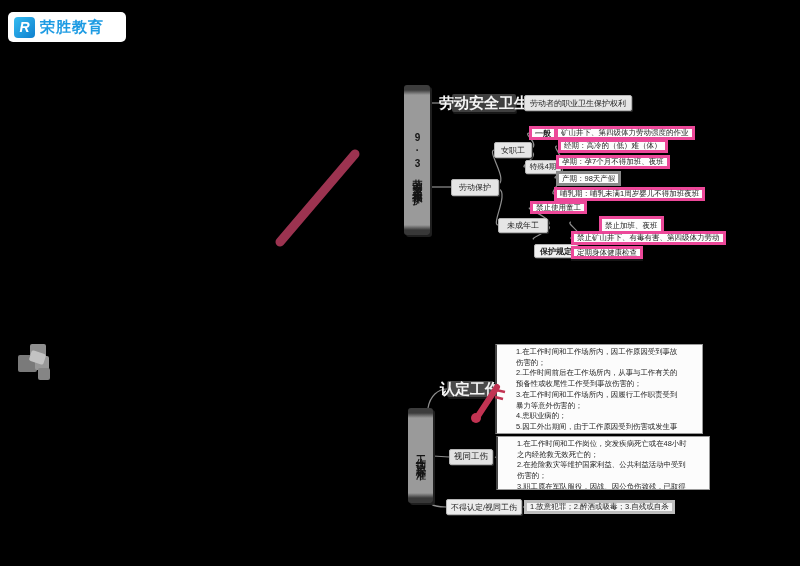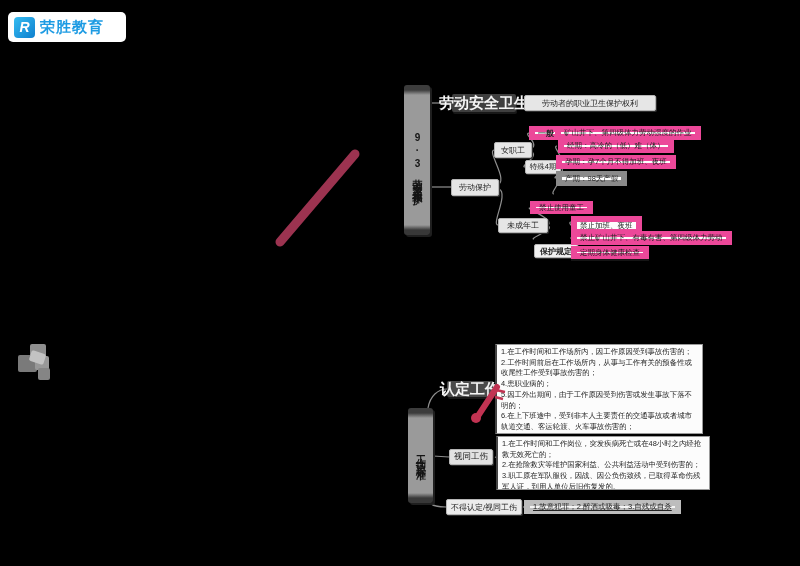--- a/index.html
+++ b/index.html
@@ -16,28 +16,28 @@
   
   .vroot{writing-mode:vertical-lr;text-orientation:upright;
          background:linear-gradient(180deg,#3c3c3c 0,#3c3c3c 5px,#9a9a9a 10px,#9a9a9a calc(100% - 10px),#383838 calc(100% - 5px));
          color:#141414;font-weight:bold;font-size:10px;letter-spacing:2px;border-radius:3px;
          display:flex;align-items:center;justify-content:center;box-shadow:2px 2px 0 #1f1f1f;}
   
   .node-dark{background:#3f3f3f;color:#f5f5f5;font-size:15px;font-weight:bold;border-radius:2px;
              display:flex;align-items:center;justify-content:center;box-shadow:1px 2px 0 #181818;white-space:nowrap;}
   .node-gray{background:#e6e6e6;color:#222;font-size:8px;border:1px solid #b5b5b5;border-radius:2px;
              display:flex;align-items:center;justify-content:center;box-shadow:1px 1px 0 #2e2e2e;white-space:nowrap;box-sizing:border-box;}
-  .leaf{background:#fdfdfd;color:#222;font-size:7.5px;border:6px solid #ec4899;padding:0 3px;
+  .leaf{background:#fdfdfd;color:#222;font-size:7.5px;border:3px solid #ec4899;padding:0 3px;
         display:flex;align-items:center;white-space:nowrap;box-sizing:border-box;}
   .bold{font-weight:bold;}
   .title-box{background:#fefefe;border:1px solid #222;font-family:"Liberation Serif",serif;
              font-weight:bold;font-size:9px;letter-spacing:.5px;display:flex;align-items:center;
              justify-content:center;box-shadow:2px 2px 0 #111;white-space:nowrap;box-sizing:border-box;}
   .list-box{background:#fcfcfc;border:1px solid #9a9a9a;border-left:2px solid #444;
-            padding:2px 4px;font-size:7.4px;line-height:1.45;color:#1e1e1e;box-sizing:border-box;overflow:hidden;}
+            padding:2px 19px;font-size:7.4px;line-height:1.45;color:#1e1e1e;box-sizing:border-box;overflow:hidden;}
   .smudge{border-radius:2px;}
   svg.overlay{position:absolute;left:0;top:0;pointer-events:none;}
 </style>
 </head>
 <body>
 
 <div id="canvas">
 
   <svg class="overlay" width="800" height="566">
     <g stroke="#8f8f8f" stroke-width="1.2" fill="none">
@@ -75,67 +75,69 @@
     <div class="abs smudge" style="left:30px;top:344px;width:16px;height:13px;background:#8f8f8f;"></div>
     <div class="abs smudge" style="left:18px;top:355px;width:19px;height:17px;background:#7a7a7a;"></div>
     <div class="abs smudge" style="left:35px;top:356px;width:14px;height:14px;background:#989898;"></div>
     <div class="abs smudge" style="left:38px;top:368px;width:12px;height:12px;background:#858585;"></div>
     <div class="abs smudge" style="left:30px;top:352px;width:15px;height:11px;background:#c2c2c2;transform:rotate(18deg);"></div>
   </div>
 
   <div class="abs vroot" style="left:404px;top:85px;width:26px;height:150px;">9·3劳动安全卫生和保护</div>
 
   <div class="abs node-dark" style="left:452px;top:94px;width:64px;height:18px;">劳动安全卫生</div>
-  <div class="abs node-gray" style="left:524px;top:95px;width:132px;height:16px;">劳动者的职业卫生保护权利</div>
+  <div class="abs node-gray" style="left:524px;top:95px;width:108px;height:16px;">劳动者的职业卫生保护权利</div>
 
   <div class="abs node-gray" style="left:451px;top:179px;width:48px;height:17px;">劳动保护</div>
 
   <div class="abs node-gray" style="left:494px;top:142px;width:38px;height:16px;">女职工</div>
 
   <div class="abs leaf bold" style="left:529px;top:126px;height:14px;font-size:8px;">一般</div>
   <div class="abs leaf" style="left:555px;top:126px;height:14px;">矿山井下、第四级体力劳动强度的作业</div>
 
   <div class="abs node-gray" style="left:525px;top:160px;width:36px;height:14px;font-size:7.5px;">特殊4期</div>
 
   <div class="abs leaf" style="left:558px;top:139px;height:14px;">经期：高冷的（低）难（体）</div>
   <div class="abs leaf" style="left:556px;top:155px;height:14px;">孕期：孕7个月不得加班、夜班</div>
   <div class="abs leaf" style="left:556px;top:171px;height:15px;border-color:#8a8a8a;">产期：98天产假</div>
+  <div class="abs leaf" style="left:554px;top:187px;height:14px;">哺乳期：哺乳未满1周岁婴儿不得加班夜班</div>
 
   <div class="abs leaf" style="left:530px;top:201px;height:13px;">禁止使用童工</div>
 
   <div class="abs node-gray" style="left:498px;top:218px;width:50px;height:15px;">未成年工</div>
   <div class="abs node-gray bold" style="left:534px;top:244px;width:44px;height:14px;background:#f0f0f0;">保护规定</div>
 
-  <div class="abs leaf" style="left:571px;top:216px;height:19px;">禁止加班、夜班</div>
+  <div class="abs leaf" style="left:599px;top:216px;height:19px;">禁止加班、夜班</div>
   <div class="abs leaf" style="left:571px;top:231px;height:14px;">禁止矿山井下、有毒有害、第四级体力劳动</div>
   <div class="abs leaf" style="left:571px;top:246px;height:13px;box-shadow:0 2px 0 #151515;">定期身体健康检查</div>
 
   <div class="abs vroot" style="left:408px;top:408px;width:25px;height:95px;letter-spacing:3px;">工伤认定标准</div>
 
 
   <div class="abs node-dark" style="left:447px;top:381px;width:46px;height:16px;background:#4a4a4a;">认定工伤</div>
 
   <div class="abs list-box" style="left:495px;top:344px;width:208px;height:90px;">
     <div style="white-space:normal;">1.在工作时间和工作场所内，因工作原因受到事故伤害的；</div>
     <div style="white-space:normal;">2.工作时间前后在工作场所内，从事与工作有关的预备性或收尾性工作受到事故伤害的；</div>
+    <div style="white-space:normal;">3.在工作时间和工作场所内，因履行工作职责受到暴力等意外伤害的；</div>
     <div style="white-space:normal;">4.患职业病的；</div>
     <div style="white-space:normal;">5.因工外出期间，由于工作原因受到伤害或发生事故下落不明的；</div>
     <div style="white-space:normal;">6.在上下班途中，受到非本人主要责任的交通事故或者城市轨道交通、客运轮渡、火车事故伤害的；</div>
   </div>
 
   <div class="abs node-gray" style="left:449px;top:449px;width:44px;height:16px;font-size:8.5px;background:#e2e2e2;">视同工伤</div>
 
   <div class="abs list-box" style="left:496px;top:436px;width:214px;height:54px;">
     <div style="white-space:normal;">1.在工作时间和工作岗位，突发疾病死亡或在48小时之内经抢救无效死亡的；</div>
     <div style="white-space:normal;">2.在抢险救灾等维护国家利益、公共利益活动中受到伤害的；</div>
     <div style="white-space:normal;">3.职工原在军队服役，因战、因公负伤致残，已取得革命伤残军人证，到用人单位后旧伤复发的。</div>
   </div>
 
   <div class="abs node-gray" style="left:446px;top:499px;width:76px;height:16px;background:#ececec;">不得认定/视同工伤</div>
-  <div class="abs leaf" style="left:524px;top:500px;height:14px;background:#f4f4f4;border-color:#bdbdbd;text-decoration:underline;">1.故意犯罪；2.醉酒或吸毒；3.自残或自杀</div>
+  <div class="abs leaf" style="left:524px;top:500px;height:14px;background:#f4f4f4;border-color:#bdbdbd;">1.故意犯罪；2.醉酒或吸毒；3.自残或自杀</div>
 
   <svg class="overlay" width="800" height="566">
     <line x1="280" y1="242" x2="355" y2="154" stroke="#9c3350" stroke-width="9" stroke-linecap="round"></line>
     <path d="M497,387 L478,416" stroke="#c13352" stroke-width="6" stroke-linecap="round" fill="none"></path>
     <circle cx="476" cy="418" r="5" fill="#c13352"></circle>
     <path d="M496,390 L505,392" stroke="#c13352" stroke-width="2.5" fill="none"></path>
     <path d="M495,397 L503,399" stroke="#c13352" stroke-width="2.5" fill="none"></path>
   </svg>
 
 </div>

